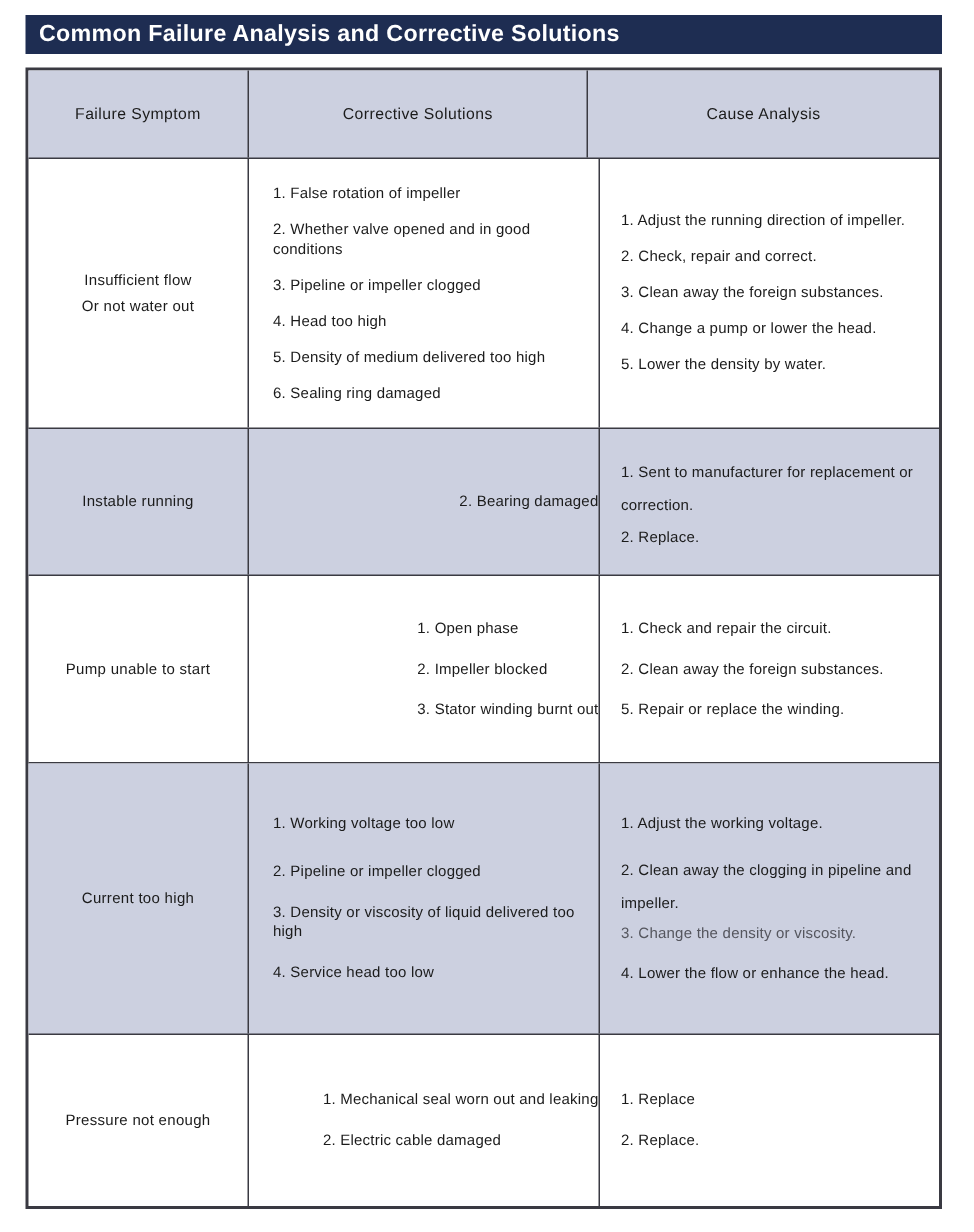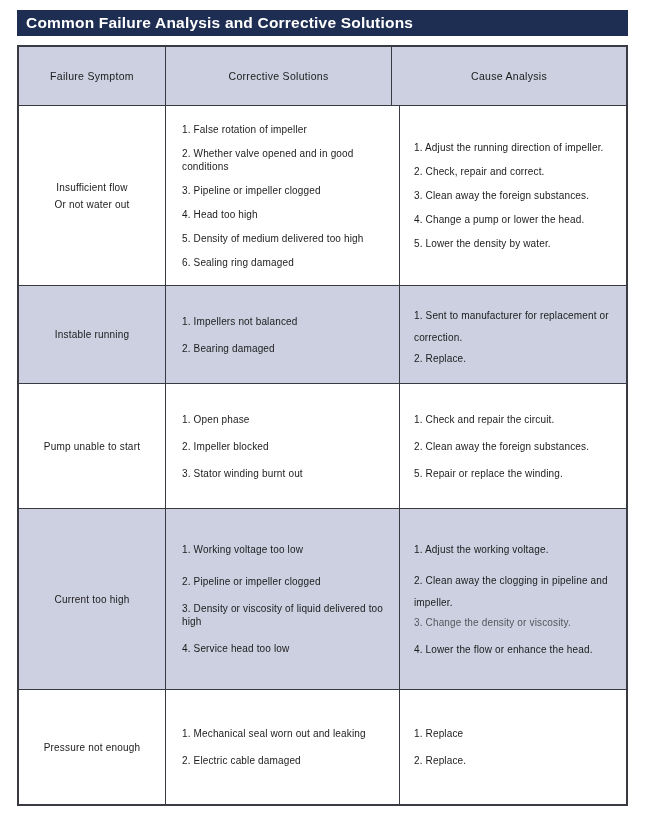--- a/index.html
+++ b/index.html
@@ -88,21 +88,21 @@
     display: flex;
     flex-direction: column;
     justify-content: center;
     overflow: hidden;
   }
   .cell:last-child {
     border-right: none;
   }
 
   .col-symptom { width: 147px; align-items: center; }
-  .col-cause   { width: 234px; padding-left: 16px; }
+  .col-cause   { width: 234px; padding-left: 16px; align-items: flex-end; }
   .col-fix     { width: 226px; padding-left: 14px; }
 
   .header .cell {
     justify-content: center;
     align-items: center;
     text-align: center;
     padding: 0;
   }
   .header-label {
     font-size: 10.5px;
@@ -188,21 +188,20 @@
         </ol>
       </div>
     </div>
 
     <div class="row r2 shaded">
       <div class="cell col-symptom">
         <span class="symptom-label">Instable running</span>
       </div>
       <div class="cell col-cause">
         <ol class="items">
-          <li style="margin-bottom:14px;">1. Impellers not balanced</li>
           <li>2. Bearing damaged</li>
         </ol>
       </div>
       <div class="cell col-fix">
         <ol class="items">
           <li class="wrap" style="margin-bottom:0;">1. Sent to manufacturer for replacement or correction.</li>
           <li style="margin-top:3px;">2. Replace.</li>
         </ol>
       </div>
     </div>

